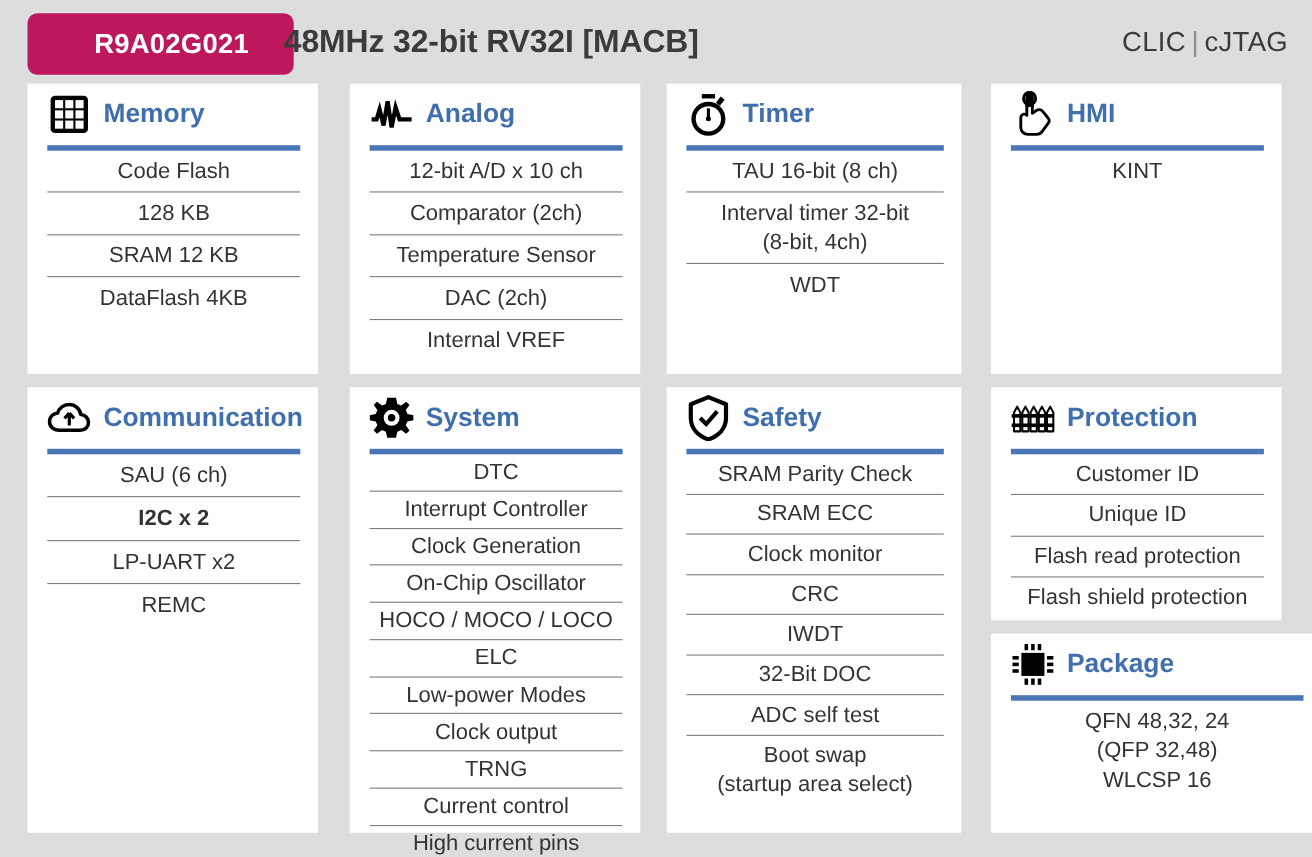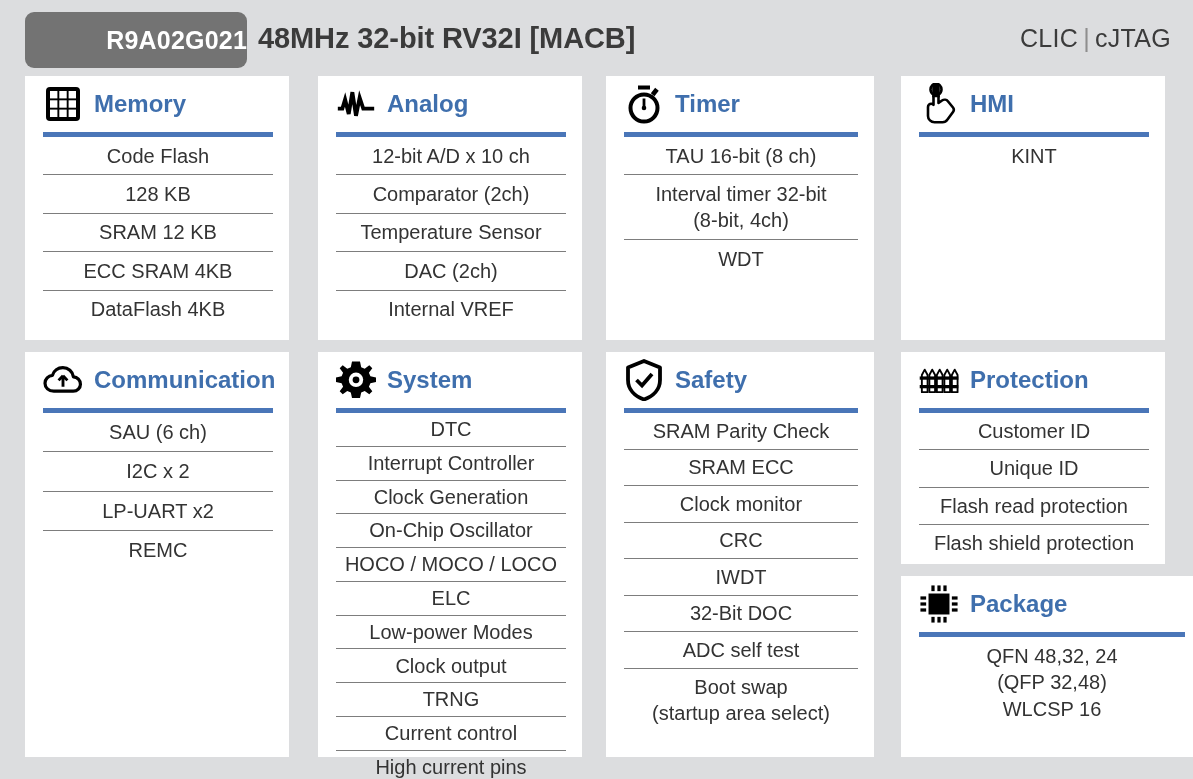--- a/index.html
+++ b/index.html
@@ -19,27 +19,28 @@
   
   #header {
     position: absolute;
     left: 0; top: 0;
     width: 1193px; height: 72px;
   }
   #chip-badge {
     position: absolute;
     left: 25px; top: 12px;
     width: 222px; height: 56px;
-    background: #737373;
+    background: #be185d;
     border-radius: 9px;
-    display: flex; align-items: center; justify-content: flex-end;
+    display: flex; align-items: center; justify-content: center;
     color: #ffffff;
     font-size: 25px;
     font-weight: bold;
     letter-spacing: 0.2px;
+    padding-left: 20px;
   }
   #header-title {
     position: absolute;
     left: 258px; top: 22px;
     font-size: 29px;
     font-weight: bold;
     color: #3b3b3b;
     letter-spacing: -0.1px;
   }
   #header-right {
@@ -136,21 +137,20 @@
               </g>
             </svg>
           </div>
           <div class="card-title">Memory</div>
         </div>
         <div class="accent"></div>
         <div class="rows">
           <div class="row" style="padding-top: 5.5px; padding-bottom: 5.5px;">Code Flash</div>
           <div class="row" style="padding-top: 5.5px; padding-bottom: 5.5px;">128 KB</div>
           <div class="row" style="padding-top: 5.5px; padding-bottom: 5.5px;">SRAM 12 KB</div>
-          <div class="row" style="padding-top: 5.5px; padding-bottom: 5.5px;">ECC SRAM 4KB</div>
           <div class="row" style="padding-top: 5.5px; padding-bottom: 5.5px;">DataFlash 4KB</div>
         </div>
       </div>
       <div class="card" style="left: 318px; top: 76px; width: 264px; height: 264px;">
         <div class="card-head">
           <div class="card-icon">
             <svg width="44" height="34" viewBox="0 0 44 34">
               <polyline points="2,22 7,22 10,12 14,28 18,4 22,30 26,10 30,22 42,22" fill="none" stroke="#000" stroke-width="4.2" stroke-linejoin="miter" stroke-linecap="butt"></polyline>
             </svg>
           </div>
@@ -208,21 +208,21 @@
             <svg width="50" height="36" viewBox="0 0 50 36">
               <path d="M13.5 32 C7 32 2.5 27.6 2.5 22 C2.5 16.8 6.6 12.6 11.8 12.2 C13.4 6.6 18.6 2.6 24.8 2.6 C31.6 2.6 37.2 7.6 38 14 C43 14.4 46.8 18.4 46.8 23.2 C46.8 28 42.9 32 37.8 32 Z" fill="#fff" stroke="#000" stroke-width="4" stroke-linejoin="round"></path>
               <path d="M25 26.5 L25 13.5 M25 12.5 L19.5 18.5 M25 12.5 L30.5 18.5" fill="none" stroke="#000" stroke-width="3.6" stroke-linecap="butt"></path>
             </svg>
           </div>
           <div class="card-title">Communication</div>
         </div>
         <div class="accent"></div>
         <div class="rows">
           <div class="row" style="padding-top: 6px; padding-bottom: 6px;">SAU (6 ch)</div>
-          <div class="row" style="padding-top: 6px; padding-bottom: 6px;">I2C x 2</div>
+          <div class="row" style="padding-top: 6px; padding-bottom: 6px; font-weight: bold;">I2C x 2</div>
           <div class="row" style="padding-top: 6px; padding-bottom: 6px;">LP-UART x2</div>
           <div class="row" style="padding-top: 6px; padding-bottom: 6px;">REMC</div>
         </div>
       </div>
       <div class="card" style="left: 318px; top: 352px; width: 264px; height: 405px;">
         <div class="card-head">
           <div class="card-icon">
             <svg width="40" height="40" viewBox="0 0 40 40">
               <path d="M20 1.5 L24 1.5 L25.2 7.2 L28.7 8.7 L33.3 5.2 L36.3 8.2 L32.9 12.8 L34.4 16.3 L40 17.5 L40 22 L34.4 23.2 L32.9 26.7 L36.3 31.3 L33.3 34.3 L28.7 30.9 L25.2 32.4 L24 38 L20 38 L16 38 L14.8 32.4 L11.3 30.9 L6.7 34.3 L3.7 31.3 L7.1 26.7 L5.6 23.2 L0 22 L0 17.5 L5.6 16.3 L7.1 12.8 L3.7 8.2 L6.7 5.2 L11.3 8.7 L14.8 7.2 L16 1.5 Z" fill="#000"></path>
               <circle cx="20" cy="19.8" r="7.2" fill="#fff"></circle>

